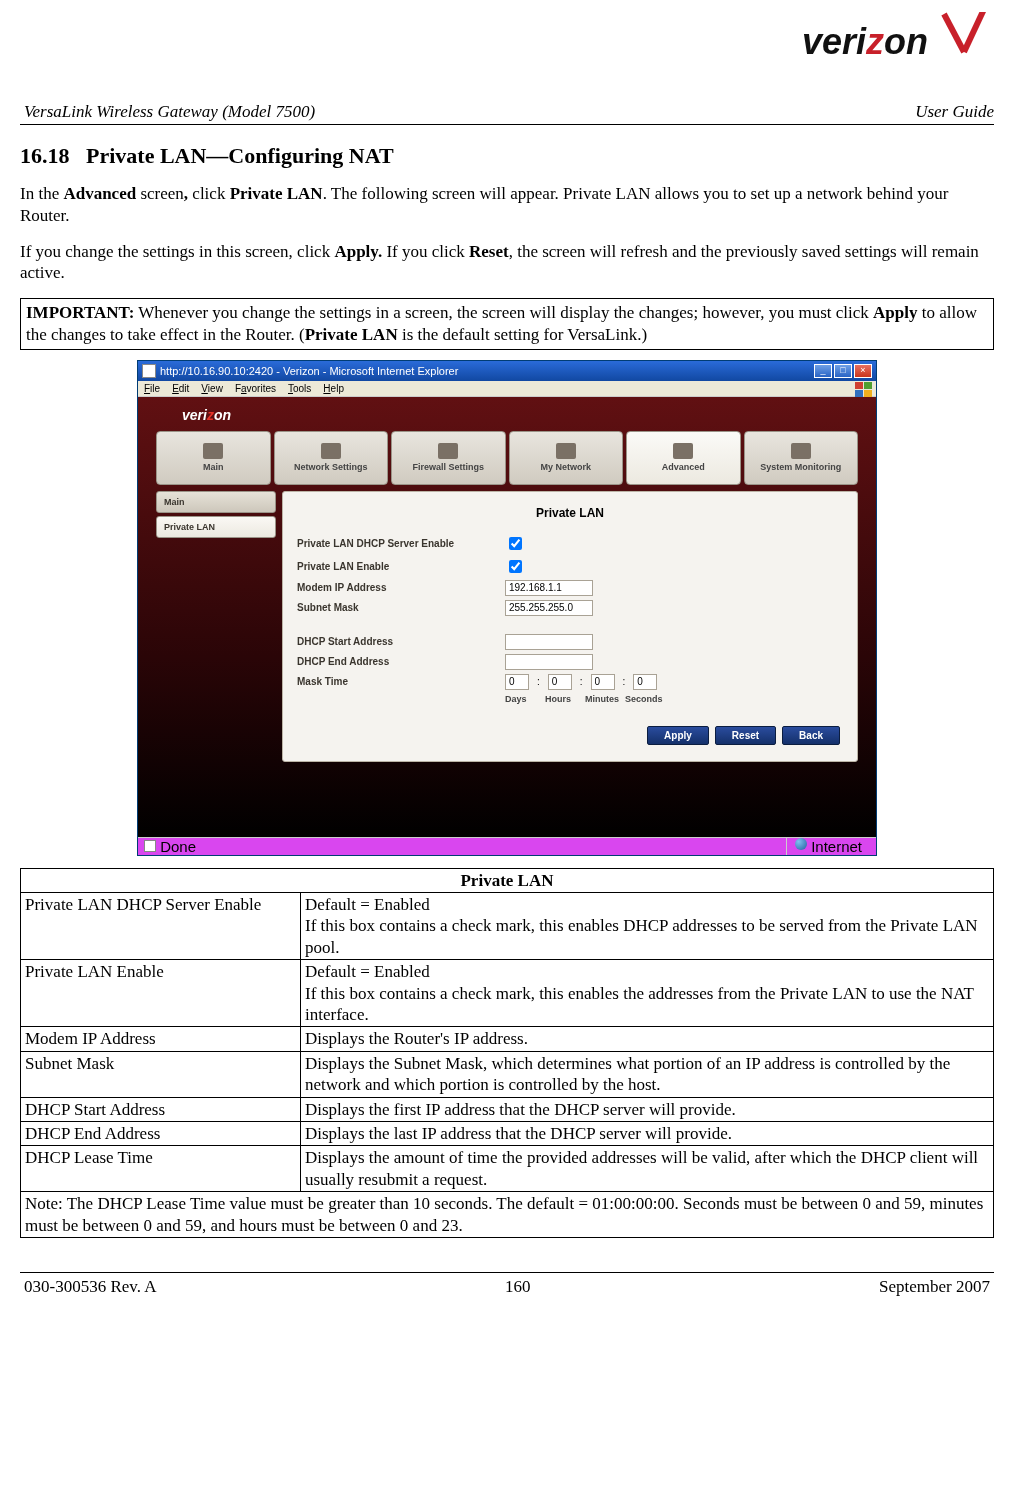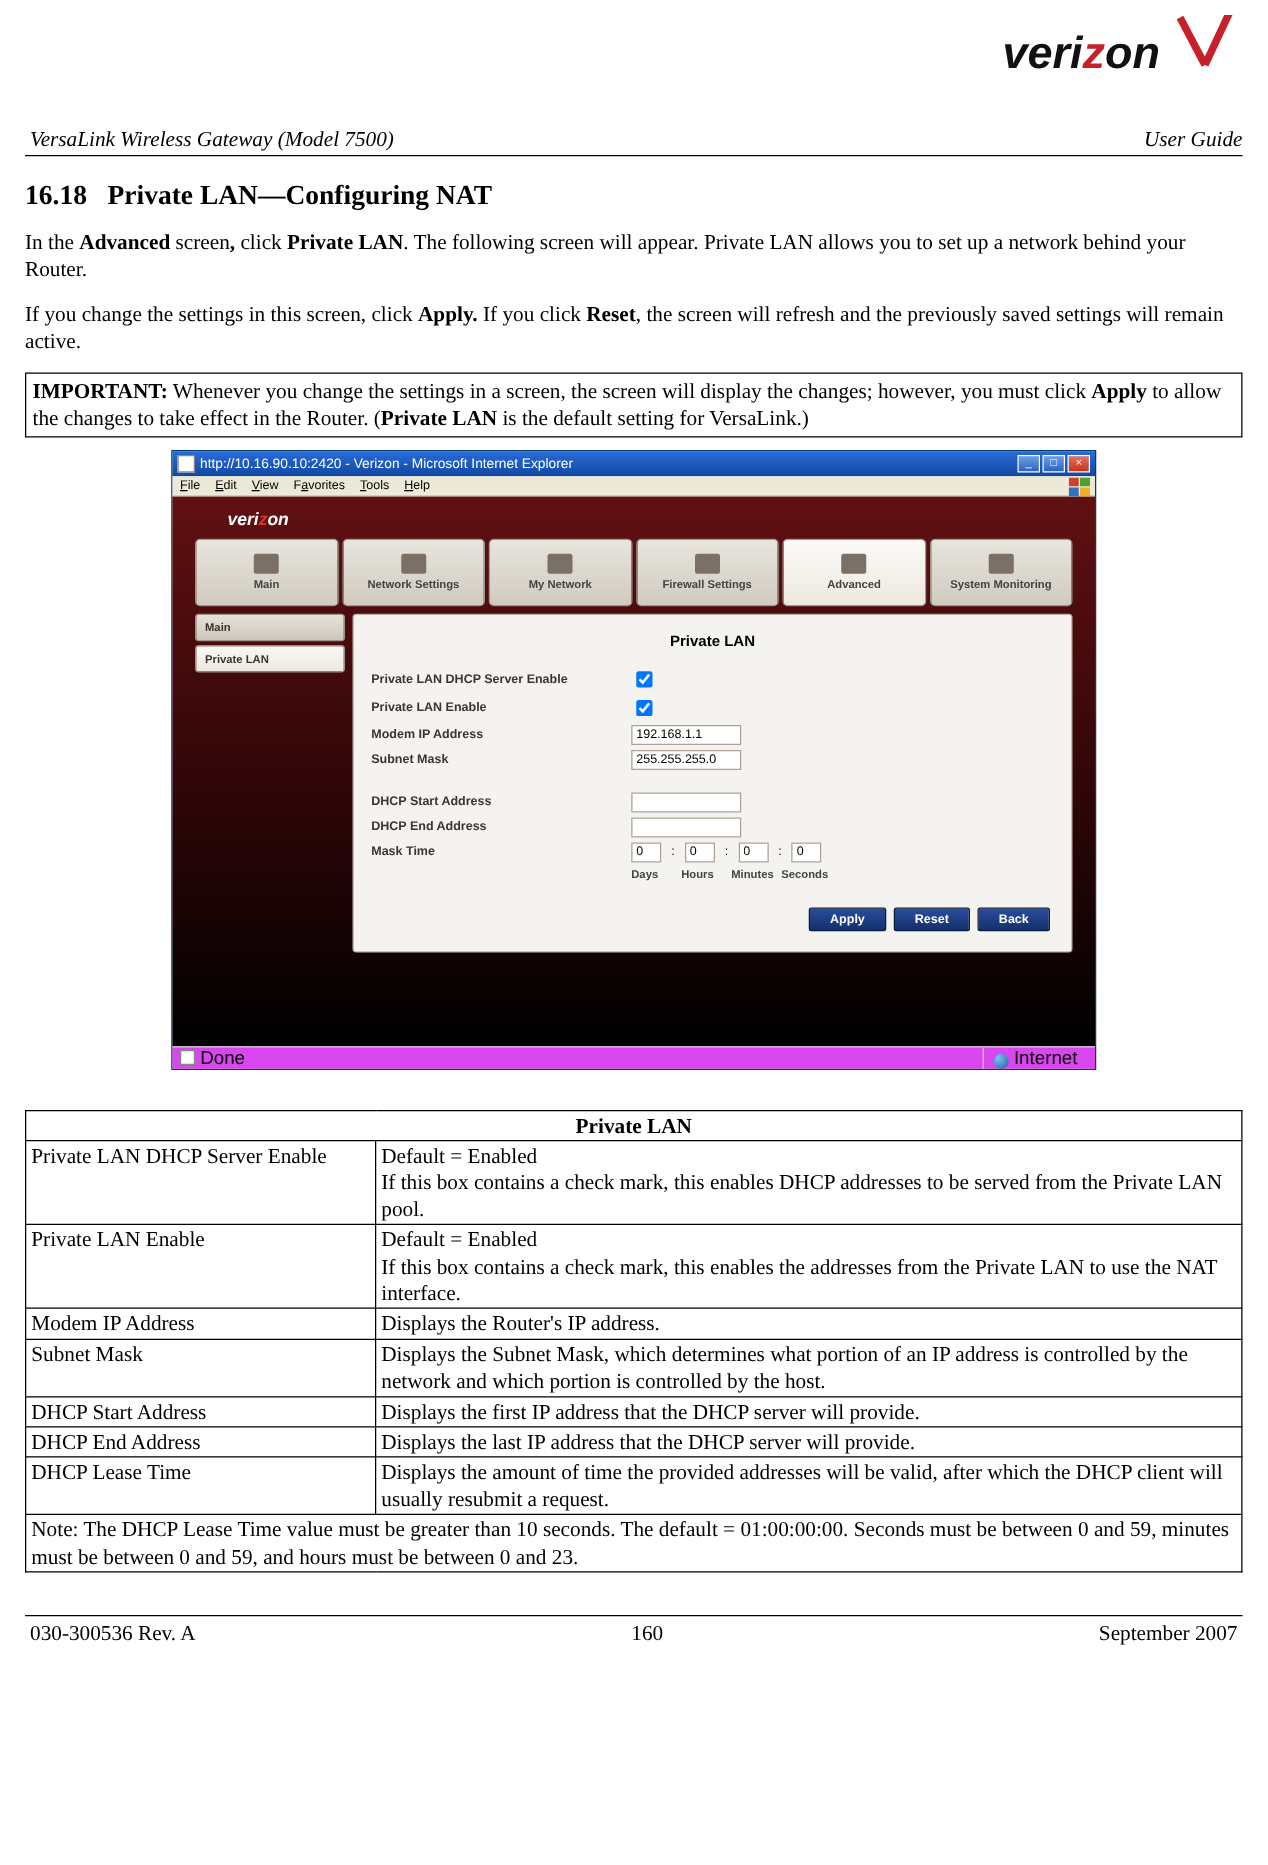--- a/index.html
+++ b/index.html
@@ -42,21 +42,21 @@
     margin: 4px 0 10px 0;
     font-size: 17px;
     line-height: 1.28;
   }
   .b { font-weight: bold; }
 
   
   .screenshot-wrap {
     display: flex;
     justify-content: center;
-    margin: 4px 0 32px 0;
+    margin: 4px 0 12px 0;
   }
   .ie-window {
     width: 740px;
     background: #e6e2d8;
     border: 1px solid #003c74;
     font-family: Tahoma, Arial, sans-serif;
     font-size: 10px;
     color: #000;
   }
   .titlebar {
@@ -137,21 +137,21 @@
   .spacer { height:10px;}
   .lease-labels { font-size:9px; font-weight:bold; color:#444; margin-left:208px; display:flex; gap:10px;}
   .lease-labels span{ width:30px;}
   .btn-row { text-align:right; margin-top: 22px; }
   .abtn { display:inline-block; background: linear-gradient(to bottom,#2a4c9e,#14306a); color:#fff; font-size:10px; font-weight:bold; padding:3px 16px; border:1px solid #0b1d40; border-radius:2px; margin:0 3px;}
   .statusbar {
     background:#d946ef; border-top:1px solid #ccc; padding:2px 6px;
     display:flex; font-size:15px; height:18px; align-items:center;
   }
   .statusbar .right { margin-left:auto; display:flex; align-items:center; gap:4px;}
-  .sb-cell{ border-left:1px solid #ccc; height:100%; display:flex; align-items:flex-end; padding:0 8px;}
+  .sb-cell{ border-left:1px solid #ccc; height:100%; display:flex; align-items:flex-start; padding:0 8px;}
   .globe{ width:12px; height:12px; border-radius:50%; background: radial-gradient(circle at 30% 30%, #7fc0f0, #2060a0);}
   .pageicon{ width:12px; height:12px; background:#fff; border:1px solid #888;}
 
   
   table.desc {
     border-collapse: collapse;
     width: 100%;
     margin: 6px 0 0 0;
     font-size: 17px;
   }
@@ -241,25 +241,25 @@
           <div class="tab">
             <div class="tab-icon"></div>
             <div>Main</div>
           </div>
           <div class="tab">
             <div class="tab-icon"></div>
             <div>Network Settings</div>
           </div>
           <div class="tab">
             <div class="tab-icon"></div>
+            <div>Firewall Settings</div>
+          </div>
+          <div class="tab">
+            <div class="tab-icon"></div>
             <div>My Network</div>
-          </div>
-          <div class="tab">
-            <div class="tab-icon"></div>
-            <div>Firewall Settings</div>
           </div>
           <div class="tab active">
             <div class="tab-icon"></div>
             <div>Advanced</div>
           </div>
           <div class="tab">
             <div class="tab-icon"></div>
             <div>System Monitoring</div>
           </div>
         </div>

